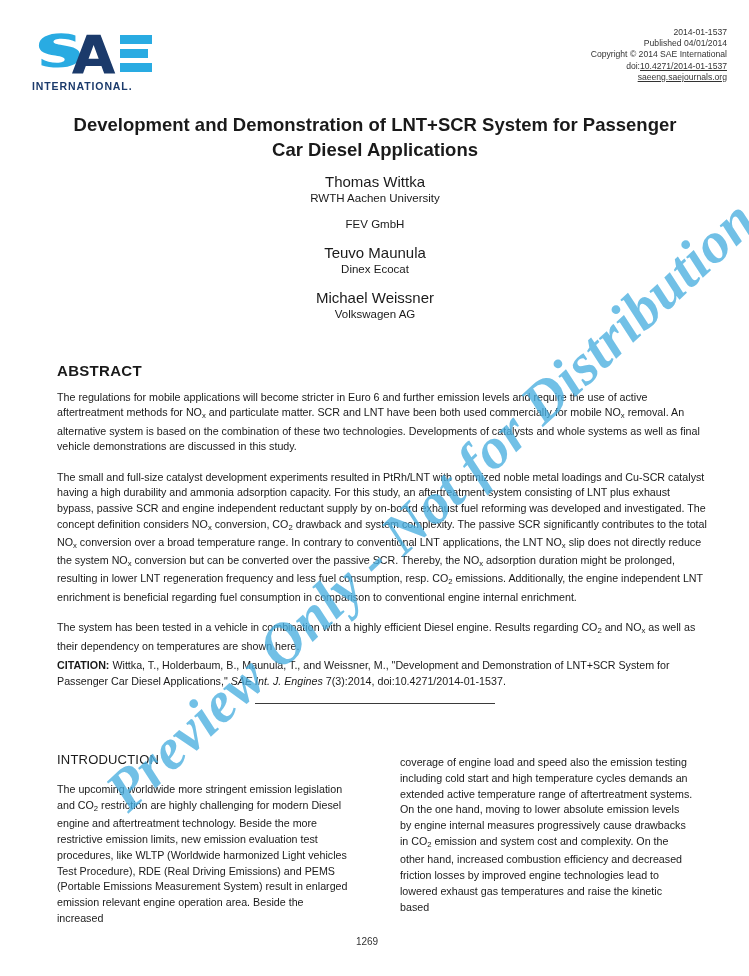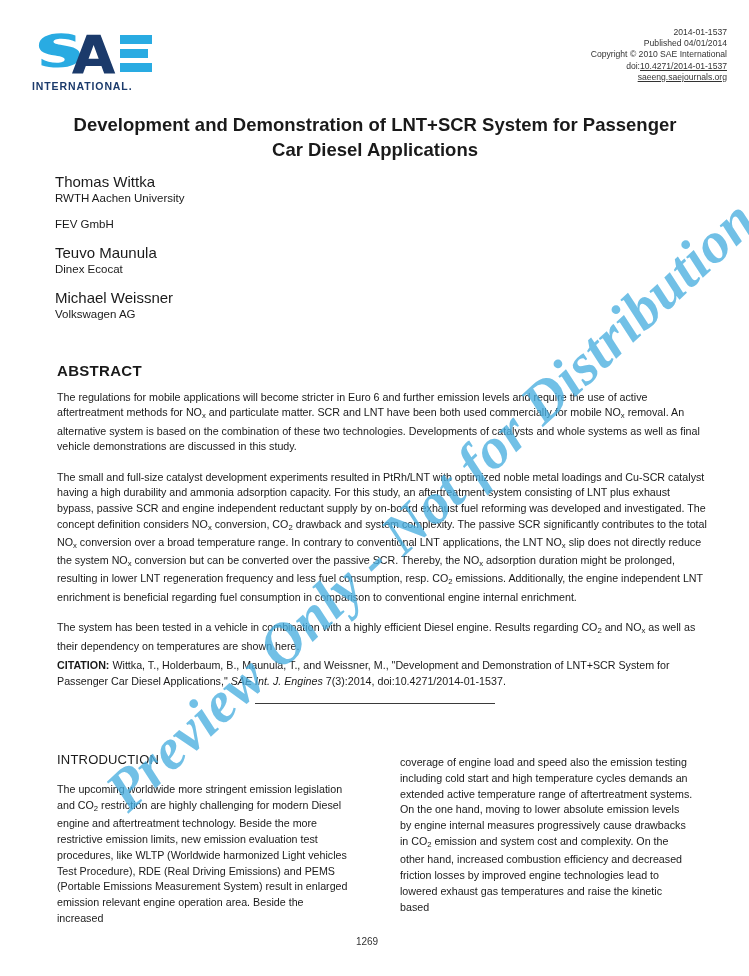--- a/index.html
+++ b/index.html
@@ -97,21 +97,21 @@
     color: #1a1a1a;
     z-index: 3;
   }
 
   
   #authors {
     position: absolute;
     left: 55px;
     top: 172px;
     width: 640px;
-    text-align: left;
+    text-align: center;
     z-index: 3;
   }
   .author-group { margin-bottom: 11px; }
   .author-name {
     font-size: 15px;
     line-height: 19px;
     color: #1a1a1a;
   }
   .author-affil {
     font-size: 11.5px;
@@ -240,21 +240,21 @@
           <rect x="88" y="31" width="32" height="9"></rect>
         </g>
       </svg>
     </div>
 
     <div id="logo-international">INTERNATIONAL.</div>
 
     <div id="header-meta">
       <div>2014-01-1537</div>
       <div>Published 04/01/2014</div>
-      <div>Copyright © 2010 SAE International</div>
+      <div>Copyright © 2014 SAE International</div>
       <div><span>doi:</span><span class="linked">10.4271/2014-01-1537</span></div>
       <div><span class="linked">saeeng.saejournals.org</span></div>
     </div>
   </div>
 
   <div id="title">
     <span style="display: block;">Development and Demonstration of LNT+SCR System for Passenger</span>
     <span style="display: block;">Car Diesel Applications</span>
   </div>
 

